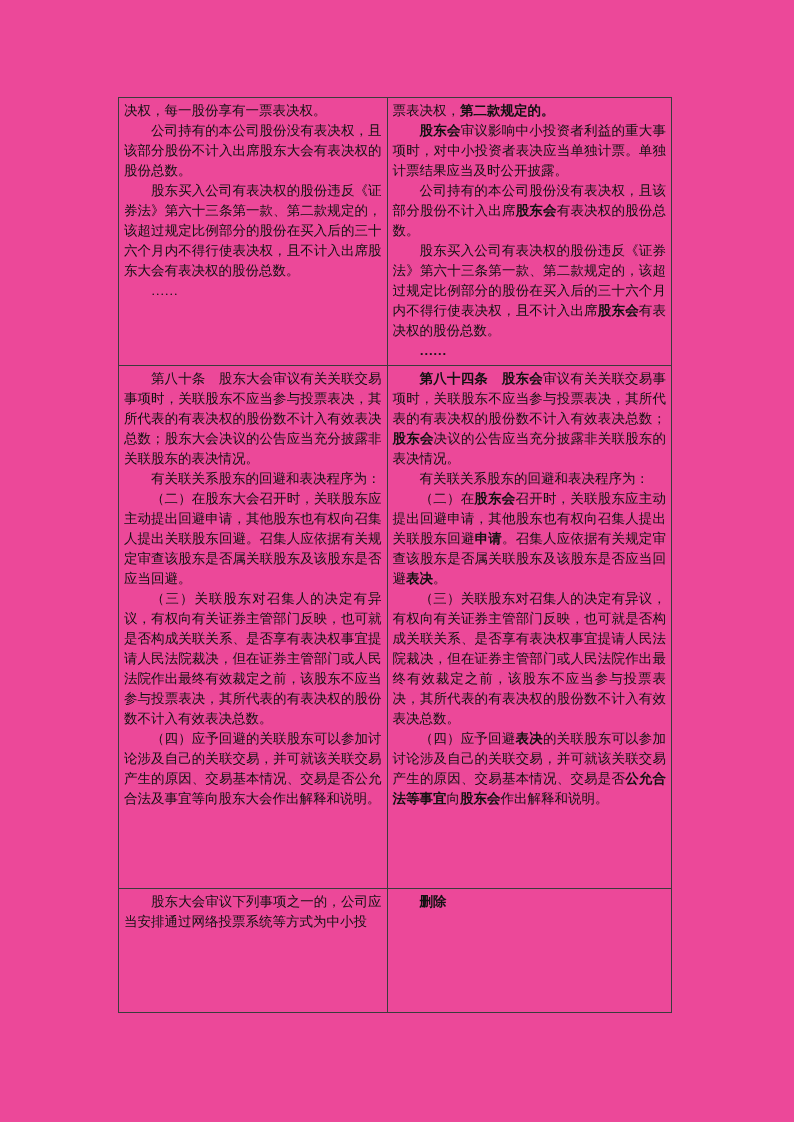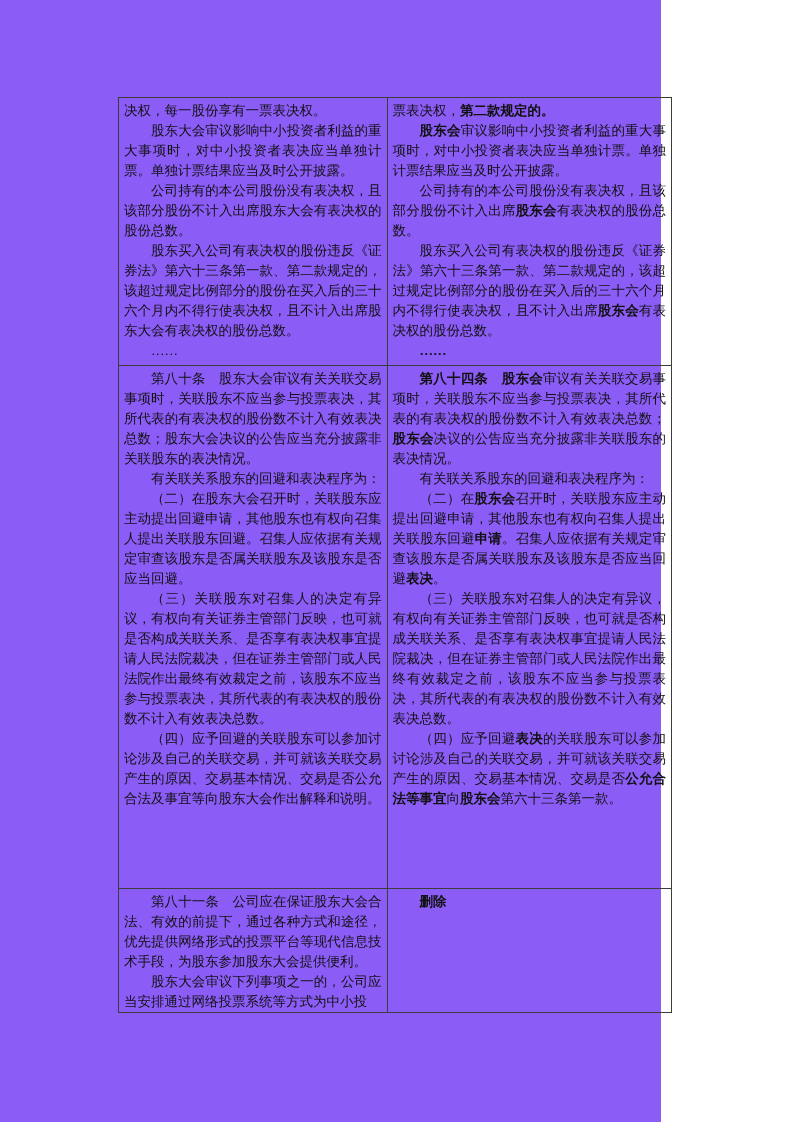--- a/index.html
+++ b/index.html
@@ -2,23 +2,23 @@
 <html><head>
 <meta charset="utf-8">
 <style>
   html, body {
     margin: 0;
     padding: 0;
     background: #ffffff;
   }
   .page {
     position: relative;
-    width: 661px;
+    width: 794px;
     height: 1122px;
-    background: #8b5cf6;
+    background: #ec4899;
     font-family: "Liberation Serif", serif;
     color: #111111;
   }
   .cmp-table {
     position: absolute;
     left: 118px;
     top: 97px;
     width: 554px;
     border-top: 1px solid #3c3c3c;
     border-left: 1px solid #3c3c3c;
@@ -51,21 +51,20 @@
   .cmp-cell b { font-weight: bold; }
 </style>
 </head>
 <body>
 
 <div class="page">
   <div class="cmp-table" id="cmp-table">
       <div class="cmp-row row-0">
         <div class="cmp-cell left">
           <p class="noindent"><span>决权，每一股份享有一票表决权。</span></p>
-          <p><span>股东大会审议影响中小投资者利益的重大事项时，对中小投资者表决应当单独计票。单独计票结果应当及时公开披露。</span></p>
           <p><span>公司持有的本公司股份没有表决权，且该部分股份不计入出席股东大会有表决权的股份总数。</span></p>
           <p><span>股东买入公司有表决权的股份违反《证券法》第六十三条第一款、第二款规定的，该超过规定比例部分的股份在买入后的三十六个月内不得行使表决权，且不计入出席股东大会有表决权的股份总数。</span></p>
           <p><span>……</span></p>
         </div>
         <div class="cmp-cell right">
           <p class="noindent"><span>票表决权，</span><b>第二款规定的。</b></p>
           <p><b>股东会</b><span>审议影响中小投资者利益的重大事项时，对中小投资者表决应当单独计票。单独计票结果应当及时公开披露。</span></p>
           <p><span>公司持有的本公司股份没有表决权，且该部分股份不计入出席</span><b>股东会</b><span>有表决权的股份总数。</span></p>
           <p><span>股东买入公司有表决权的股份违反《证券法》第六十三条第一款、第二款规定的，该超过规定比例部分的股份在买入后的三十六个月内不得行使表决权，且不计入出席</span><b>股东会</b><span>有表决权的股份总数。</span></p>
           <p><b>……</b></p>
@@ -77,26 +76,25 @@
           <p><span>有关联关系股东的回避和表决程序为：</span></p>
           <p><span>（二）在股东大会召开时，关联股东应主动提出回避申请，其他股东也有权向召集人提出关联股东回避。召集人应依据有关规定审查该股东是否属关联股东及该股东是否应当回避。</span></p>
           <p><span>（三）关联股东对召集人的决定有异议，有权向有关证券主管部门反映，也可就是否构成关联关系、是否享有表决权事宜提请人民法院裁决，但在证券主管部门或人民法院作出最终有效裁定之前，该股东不应当参与投票表决，其所代表的有表决权的股份数不计入有效表决总数。</span></p>
           <p><span>（四）应予回避的关联股东可以参加讨论涉及自己的关联交易，并可就该关联交易产生的原因、交易基本情况、交易是否公允合法及事宜等向股东大会作出解释和说明。</span></p>
         </div>
         <div class="cmp-cell right">
           <p><b>第八十四条　股东会</b><span>审议有关关联交易事项时，关联股东不应当参与投票表决，其所代表的有表决权的股份数不计入有效表决总数；</span><b>股东会</b><span>决议的公告应当充分披露非关联股东的表决情况。</span></p>
           <p><span>有关联关系股东的回避和表决程序为：</span></p>
           <p><span>（二）在</span><b>股东会</b><span>召开时，关联股东应主动提出回避申请，其他股东也有权向召集人提出关联股东回避</span><b>申请</b><span>。召集人应依据有关规定审查该股东是否属关联股东及该股东是否应当回避</span><b>表决</b><span>。</span></p>
           <p><span>（三）关联股东对召集人的决定有异议，有权向有关证券主管部门反映，也可就是否构成关联关系、是否享有表决权事宜提请人民法院裁决，但在证券主管部门或人民法院作出最终有效裁定之前，该股东不应当参与投票表决，其所代表的有表决权的股份数不计入有效表决总数。</span></p>
-          <p><span>（四）应予回避</span><b>表决</b><span>的关联股东可以参加讨论涉及自己的关联交易，并可就该关联交易产生的原因、交易基本情况、交易是否</span><b>公允合法等事宜</b><span>向</span><b>股东会</b><span>第六十三条第一款。</span></p>
+          <p><span>（四）应予回避</span><b>表决</b><span>的关联股东可以参加讨论涉及自己的关联交易，并可就该关联交易产生的原因、交易基本情况、交易是否</span><b>公允合法等事宜</b><span>向</span><b>股东会</b><span>作出解释和说明。</span></p>
         </div>
       </div>
       <div class="cmp-row row-2">
         <div class="cmp-cell left">
-          <p><span>第八十一条　公司应在保证股东大会合法、有效的前提下，通过各种方式和途径，优先提供网络形式的投票平台等现代信息技术手段，为股东参加股东大会提供便利。</span></p>
           <p><span>股东大会审议下列事项之一的，公司应当安排通过网络投票系统等方式为中小投</span></p>
         </div>
         <div class="cmp-cell right">
           <p><b>删除</b></p>
         </div>
       </div>
     </div>
 </div>
 
 </body></html>

